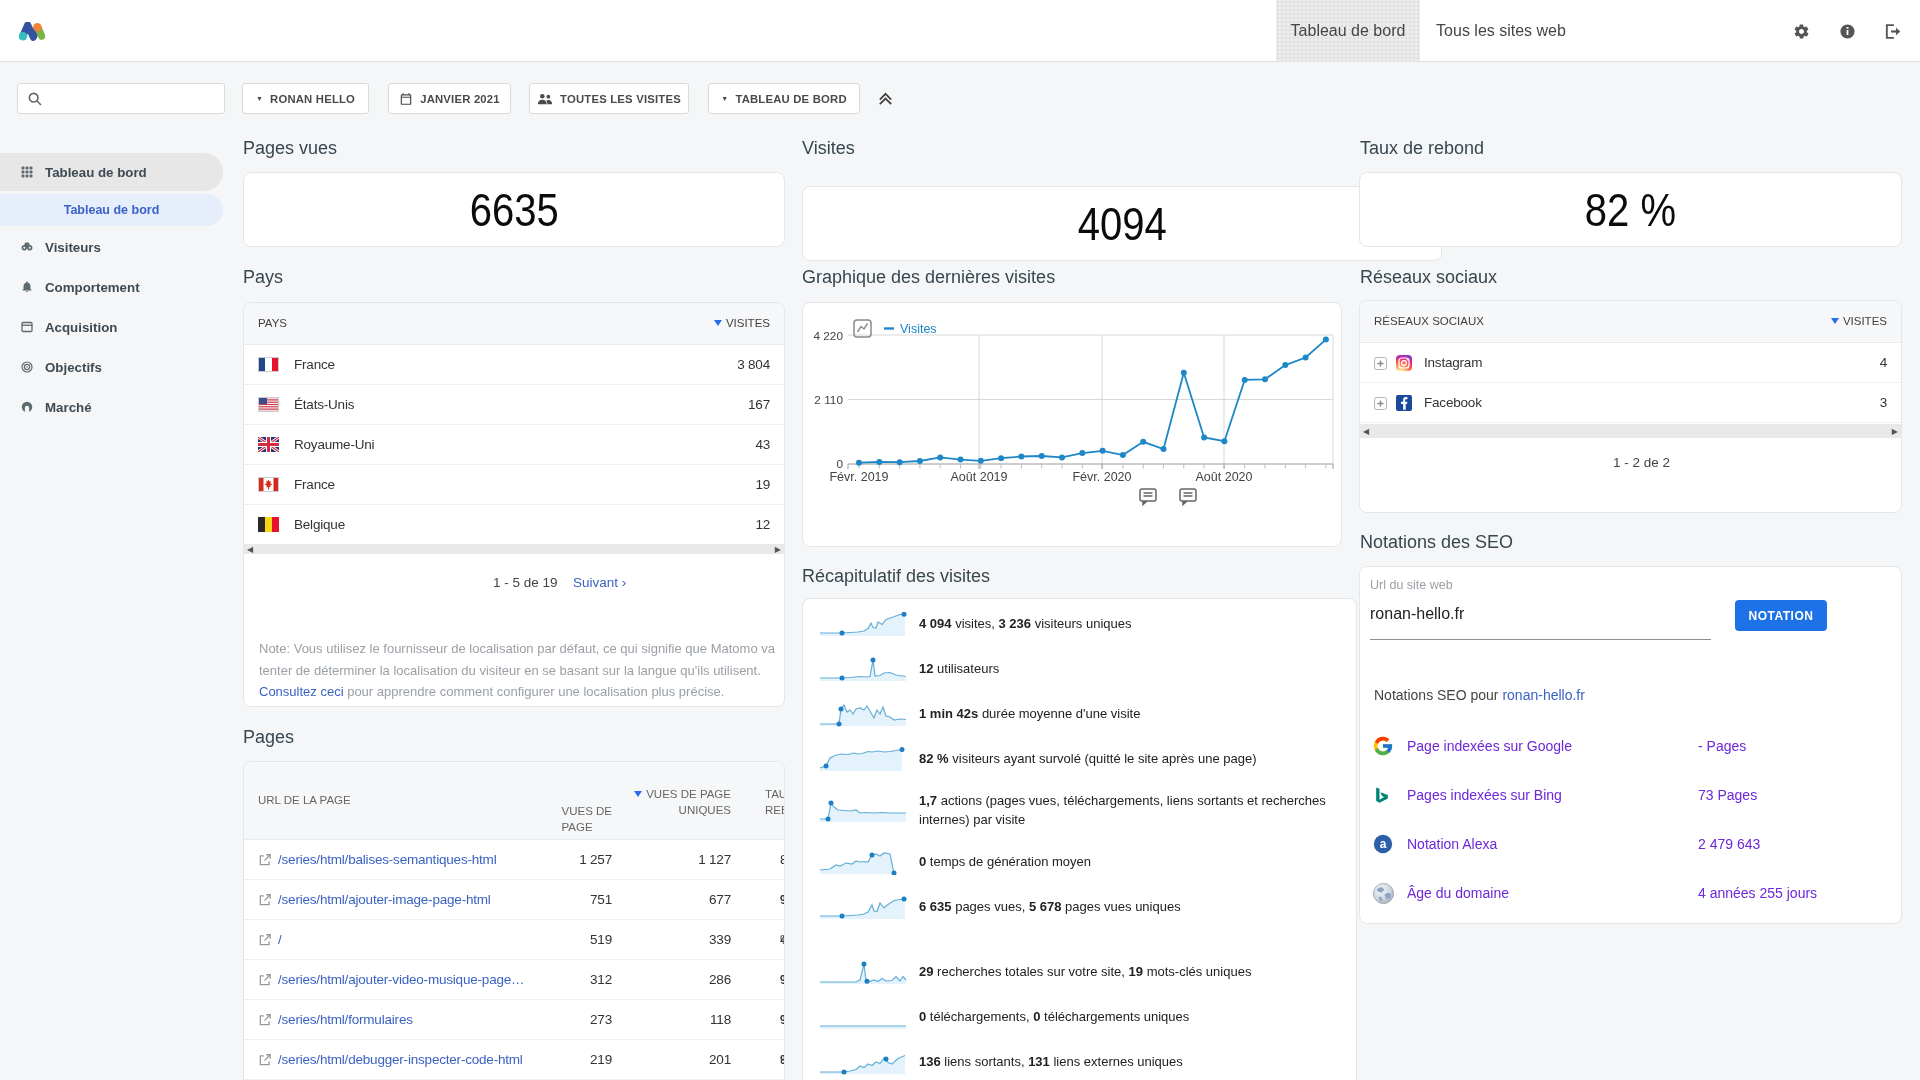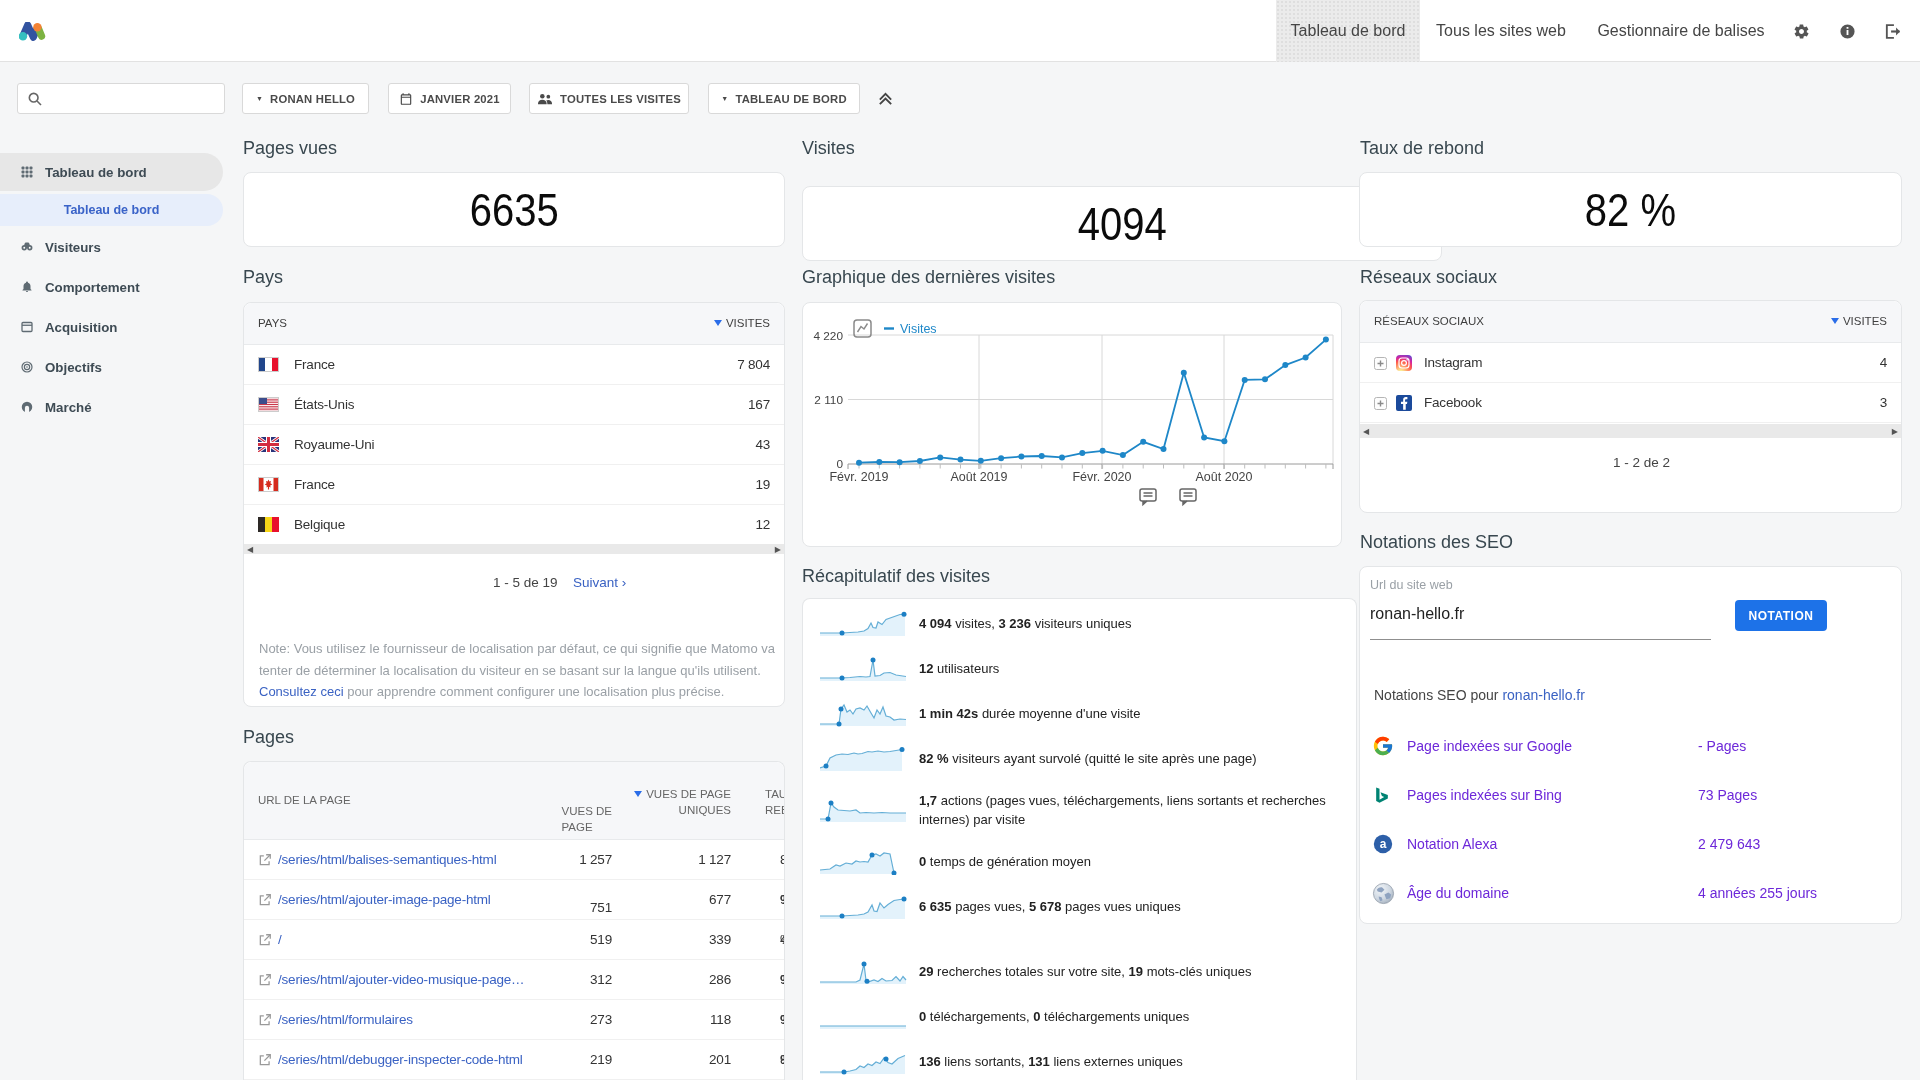--- a/index.html
+++ b/index.html
@@ -57,21 +57,20 @@
 
 <div id="topbar">
   <svg class="abs" style="left:19px; top:22px;" width="27" height="19" viewBox="0 0 27 19">
     <path d="M3.9 14 L8.7 2.9 L14.3 15.4 L18.5 5.6" fill="none" stroke="#3253a0" stroke-width="7" stroke-linecap="round" stroke-linejoin="round"></path>
     <path d="M19.4 6.4 L22.6 14.2" fill="none" stroke="#7cb342" stroke-width="7.2" stroke-linecap="round"></path>
     <circle cx="18.4" cy="5.3" r="4.2" fill="#f38334"></circle>
     <circle cx="3.95" cy="14.3" r="4.25" fill="#35bfc0"></circle>
   </svg>
   <div class="navtab" id="tab-active">Tableau de bord</div>
   <div class="navtab" style="left:1436px; width:130px;">Tous les sites web</div>
-  <div class="navtab" style="left:1586px; width:190px; white-space:nowrap;">Gestionnaire de balises</div>
 
   <svg class="topicon" style="left:1793px;" viewBox="0 0 24 24" fill="#555">
     <path d="M19.4 13c0-.3.1-.6.1-1s0-.7-.1-1l2.1-1.6c.2-.2.2-.4.1-.6l-2-3.5c-.1-.2-.4-.3-.6-.2l-2.5 1c-.5-.4-1.1-.7-1.7-1L14.4 2.4c0-.2-.2-.4-.5-.4h-4c-.2 0-.4.2-.5.4L9.1 5.1c-.6.2-1.2.6-1.7 1l-2.5-1c-.2-.1-.5 0-.6.2l-2 3.5c-.1.2-.1.4.1.6L4.6 11c0 .3-.1.6-.1 1s0 .7.1 1l-2.1 1.6c-.2.2-.2.4-.1.6l2 3.5c.1.2.4.3.6.2l2.5-1c.5.4 1.1.7 1.7 1l.4 2.6c0 .2.2.4.5.4h4c.2 0 .4-.2.5-.4l.4-2.6c.6-.2 1.2-.6 1.7-1l2.5 1c.2.1.5 0 .6-.2l2-3.5c.1-.2.1-.4-.1-.6L19.4 13zM12 15.5c-1.9 0-3.5-1.6-3.5-3.5s1.6-3.5 3.5-3.5 3.5 1.6 3.5 3.5-1.6 3.5-3.5 3.5z"></path>
   </svg>
 
   <svg class="topicon" style="left:1839px;" viewBox="0 0 24 24" fill="#555">
     <path d="M12 2a10 10 0 1 0 0 20 10 10 0 0 0 0-20zm1.3 15h-2.6v-7h2.6v7zm0-9h-2.6V5.6h2.6V8z"></path>
   </svg>
 
   <svg class="topicon" style="left:1884px;" viewBox="0 0 24 24" fill="none" stroke="#555" stroke-width="2.6">
@@ -176,21 +175,21 @@
     </div>
   <div id="paysrows">
       <div class="trow" style="top:42px;">
     <span style="position:absolute; left:14px; top:12px;"><svg width="21" height="15" viewBox="0 0 21 15">
             <rect width="21" height="15" fill="#fff"></rect>
             <rect width="7" height="15" fill="#21468b"></rect>
             <rect x="14" width="7" height="15" fill="#e8112d"></rect>
             <rect x="0.5" y="0.5" width="20" height="14" fill="none" stroke="#ccc"></rect>
           </svg></span>
     <span style="position:absolute; left:50px; top:0; line-height:40px;">France</span>
-    <span class="tval">7 804</span>
+    <span class="tval">3 804</span>
       </div>
       <div class="trow" style="top:82px;">
     <span style="position:absolute; left:14px; top:12px;"><svg width="21" height="15" viewBox="0 0 21 15">
             <rect width="21" height="15" fill="#fff"></rect>
             <g fill="#c9374a">
               <rect y="0" width="21" height="1.2"></rect>
               <rect y="2.3" width="21" height="1.2"></rect>
               <rect y="4.6" width="21" height="1.2"></rect>
               <rect y="6.9" width="21" height="1.2"></rect>
               <rect y="9.2" width="21" height="1.2"></rect>
@@ -271,21 +270,21 @@
     <span style="position:absolute; right:53px; top:0; line-height:40px;">1 127</span>
     <span style="position:absolute; left:536px; top:0; line-height:40px;">82 %</span>
       </div>
       <div class="trow" style="top:118px;">
     <span style="position:absolute; left:14px; top:13px;"><svg width="14" height="14" viewBox="0 0 24 24" fill="none" stroke="#9a9a9a" stroke-width="2.2">
             <path d="M10 5H4v15h15v-6"></path>
             <path d="M14 3h7v7"></path>
             <path d="M21 3 11 13"></path>
           </svg></span>
     <span style="position:absolute; left:34px; top:0; line-height:40px;"><a class="bluelink" href="#">/series/html/ajouter-image-page-html</a></span>
-    <span style="position:absolute; right:172px; top:8px; line-height:40px;">751</span>
+    <span style="position:absolute; right:172px; top:0; line-height:40px;">751</span>
     <span style="position:absolute; right:53px; top:0; line-height:40px;">677</span>
     <span style="position:absolute; left:536px; top:0; line-height:40px;">91 %</span>
       </div>
       <div class="trow" style="top:158px;">
     <span style="position:absolute; left:14px; top:13px;"><svg width="14" height="14" viewBox="0 0 24 24" fill="none" stroke="#9a9a9a" stroke-width="2.2">
             <path d="M10 5H4v15h15v-6"></path>
             <path d="M14 3h7v7"></path>
             <path d="M21 3 11 13"></path>
           </svg></span>
     <span style="position:absolute; left:34px; top:0; line-height:40px;"><a class="bluelink" href="#">/</a></span>

